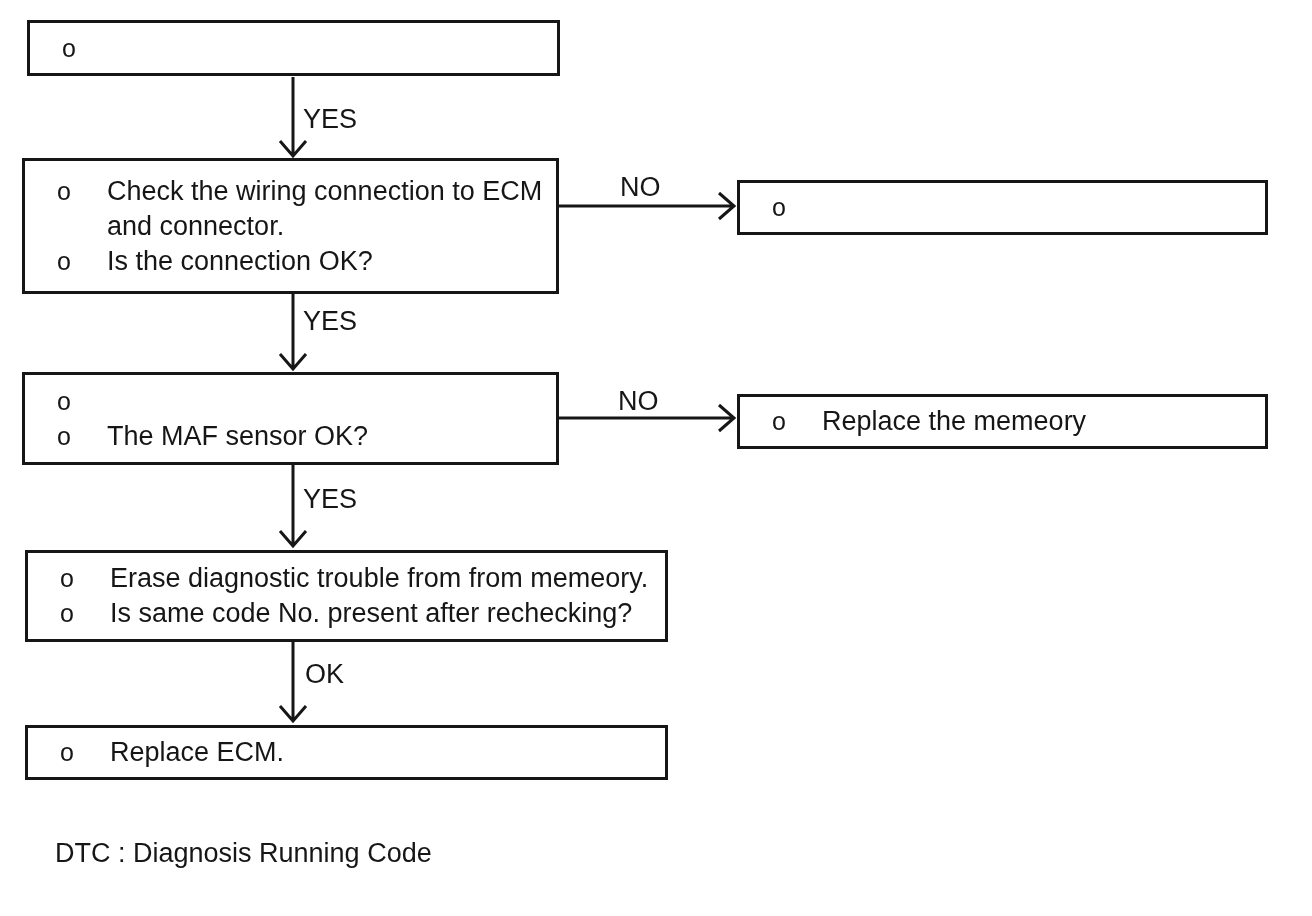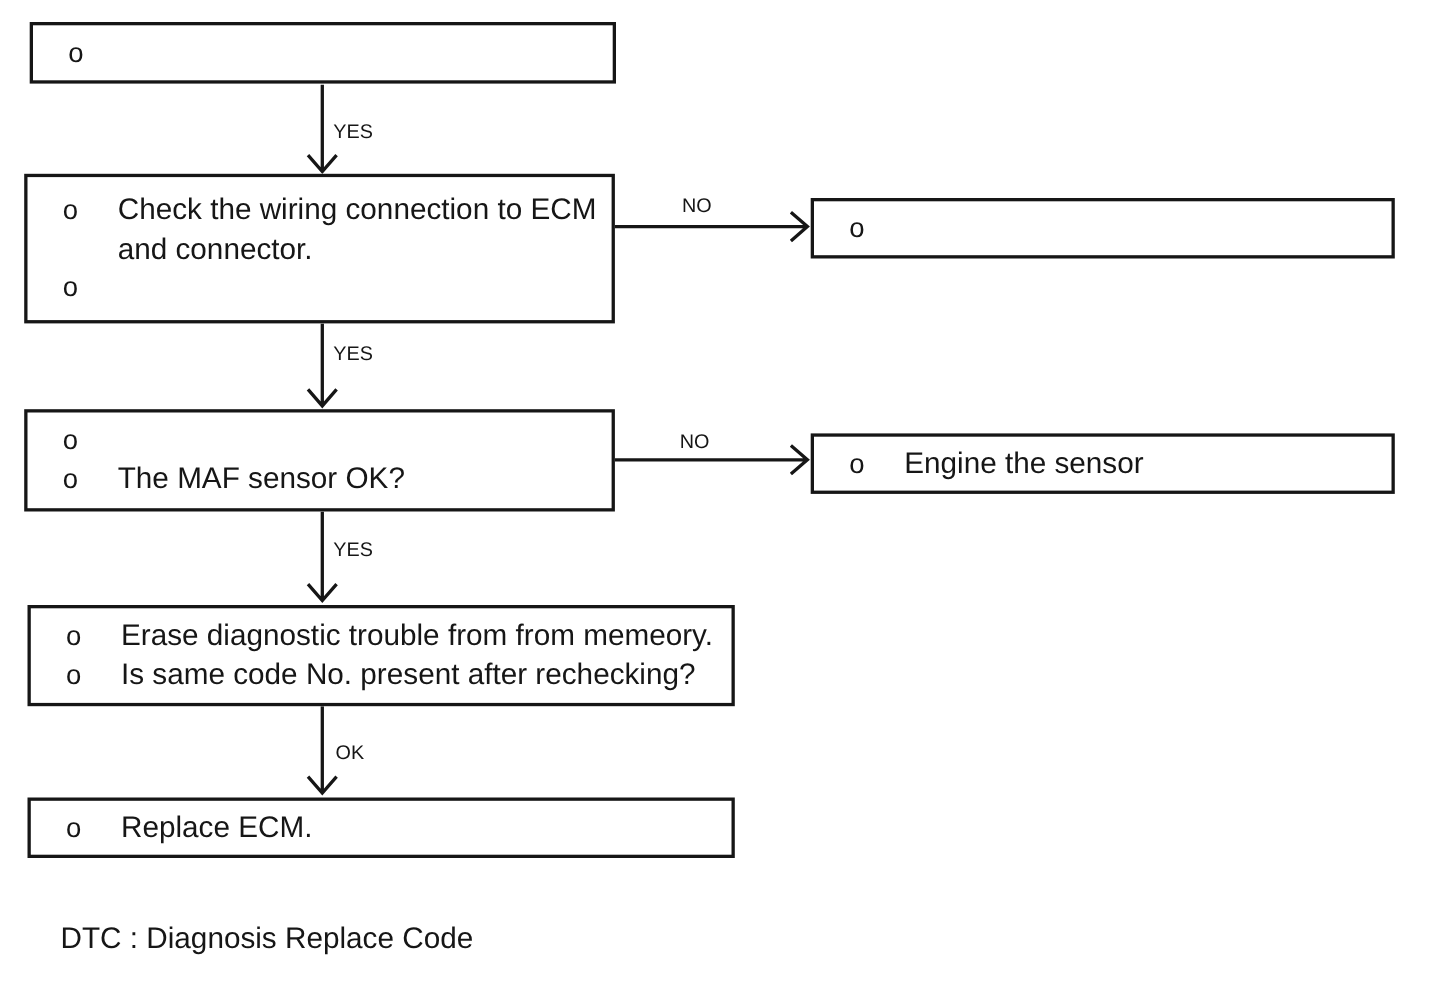--- a/index.html
+++ b/index.html
@@ -16,27 +16,27 @@
   .bullet{flex:none;width:26px;font-size:25px;}
   .txt{padding-left:24px;}
   
   .n-engine        {left:27px;  top:20px;  width:533px; height:56px;}
   .n-check-wiring  {left:22px;  top:158px; width:537px; height:136px;}
   .n-repair-wiring {left:737px; top:180px; width:531px; height:55px;}
   .n-check-maf     {left:22px;  top:372px; width:537px; height:93px;}
   .n-replace-sensor{left:737px; top:394px; width:531px; height:55px;}
   .n-erase-dtc     {left:25px;  top:550px; width:643px; height:92px;}
   .n-replace-ecm   {left:25px;  top:725px; width:643px; height:55px;}
-  .edge-label{position:absolute;font-size:18px;line-height:30px;white-space:nowrap;}
+  .edge-label{position:absolute;font-size:27px;line-height:30px;white-space:nowrap;}
   .l-yes1{left:303px;top:104px;}
   .l-no1 {left:620px;top:172px;}
   .l-yes2{left:303px;top:306px;}
   .l-no2 {left:618px;top:386px;}
   .l-yes3{left:303px;top:484px;}
-  .l-ok  {left:305px;top:659px;margin-top:10px;}
+  .l-ok  {left:305px;top:659px;}
   .legend{position:absolute;left:55px;top:835px;font-size:27px;line-height:37px;}
 </style>
 </head>
 <body>
 
 <div class="canvas">
 
   <svg class="wires" viewBox="0 0 1312 916" xmlns="http://www.w3.org/2000/svg" fill="none" stroke="#161616" stroke-width="3">
     <path d="M293 77 V156 M280 141 L293 156 L306 141"></path>
     <path d="M293 294 V369 M280 354 L293 369 L306 354"></path>
@@ -56,20 +56,21 @@
     <div class="row">
       <span class="bullet">o</span>
       <span class="txt">Check the wiring connection to ECM</span>
     </div>
     <div class="row">
       <span class="bullet"></span>
       <span class="txt">and connector.</span>
     </div>
     <div class="row">
       <span class="bullet">o</span>
+      <span class="txt">Is the connection OK?</span>
     </div>
   </div>
 
   <div class="node n-repair-wiring">
     <div class="row">
       <span class="bullet">o</span>
     </div>
   </div>
 
   <div class="node n-check-maf">
@@ -78,21 +79,21 @@
     </div>
     <div class="row">
       <span class="bullet">o</span>
       <span class="txt">The MAF sensor OK?</span>
     </div>
   </div>
 
   <div class="node n-replace-sensor">
     <div class="row">
       <span class="bullet">o</span>
-      <span class="txt">Engine the sensor</span>
+      <span class="txt">Replace the memeory</span>
     </div>
   </div>
 
   <div class="node n-erase-dtc">
     <div class="row">
       <span class="bullet">o</span>
       <span class="txt">Erase diagnostic trouble from from memeory.</span>
     </div>
     <div class="row">
       <span class="bullet">o</span>
@@ -108,16 +109,16 @@
   </div>
 
   <div class="edge-label l-yes1">YES</div>
   <div class="edge-label l-no1">NO</div>
   <div class="edge-label l-yes2">YES</div>
   <div class="edge-label l-no2">NO</div>
   <div class="edge-label l-yes3">YES</div>
   <div class="edge-label l-ok">OK</div>
 
   <div class="legend">
-    <div>DTC : Diagnosis Replace Code</div>
+    <div>DTC : Diagnosis Running Code</div>
   </div>
 
 </div>
 
 </body></html>

